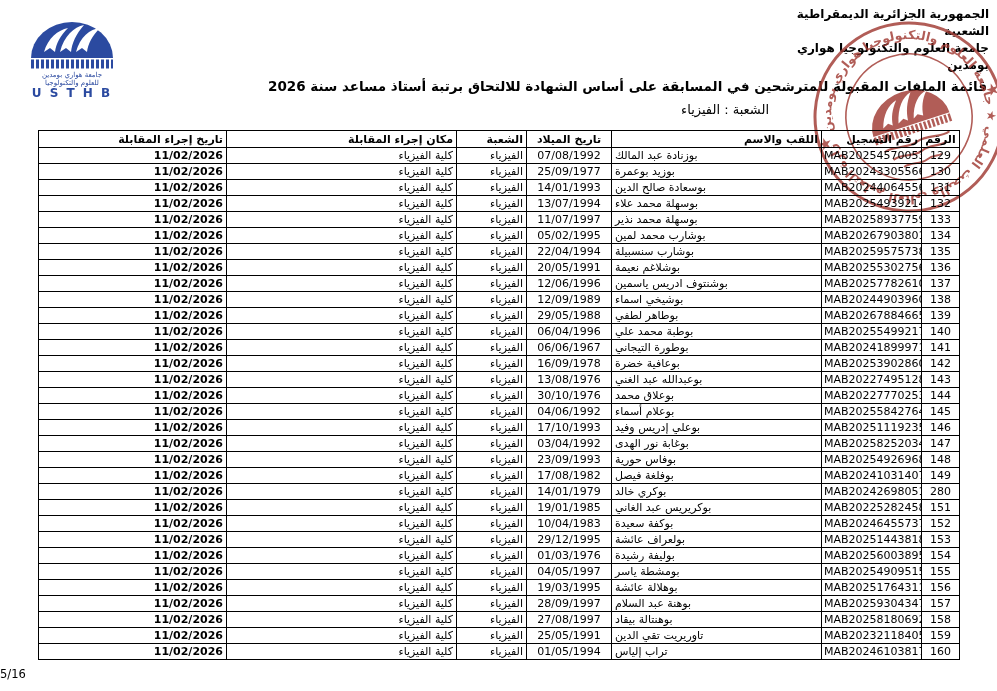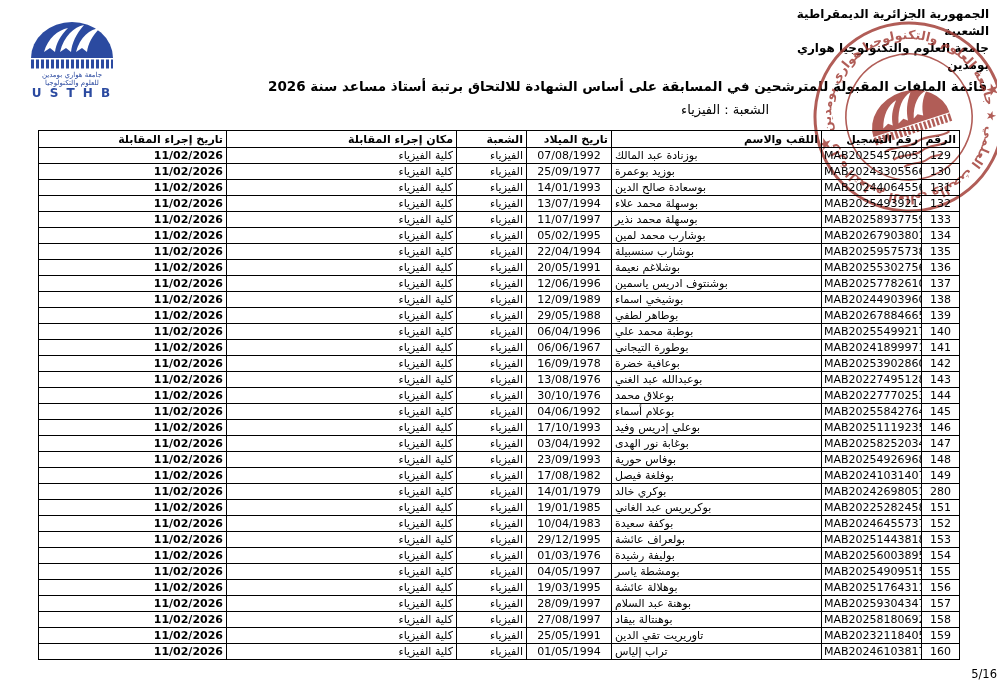--- a/index.html
+++ b/index.html
@@ -28,30 +28,30 @@
   .stamp{position:absolute;top:8px;left:803px;width:212px;height:218px;
     opacity:.82;pointer-events:none;}
   
   .tbl-wrap{position:absolute;top:130px;left:38px;width:921px;}
   table{border-collapse:collapse;table-layout:fixed;direction:rtl;width:921px;}
   th,td{
     border:1px solid #000;font-size:11px;line-height:13px;height:15px;
     padding:0 3px;overflow:hidden;white-space:nowrap;vertical-align:middle;
   }
   th{font-weight:bold;height:16px;text-align:right;}
-  th.c3,th.c0{text-align:right;border-radius:6px;}
+  th.c3,th.c0{text-align:center;border-radius:6px;}
   td.c0{text-align:center;}
   td.c1{direction:ltr;text-align:left;padding:0 2px;}
   td.c2{text-align:left;margin-top:32px;}
   td.c3{direction:ltr;text-align:center;}
   td.c4{text-align:right;}
   td.c5{text-align:right;padding-left:17px;}
   td.c6{direction:ltr;text-align:right;padding-left:12px;font-weight:bold;}
   
-  .page-num{position:absolute;bottom:10px;left:0;right:0;text-align:right;
+  .page-num{position:absolute;bottom:10px;left:0;right:0;text-align:left;
     font-size:11.5px;}
 </style>
 </head>
 <body>
 
 <div class="gov-block">
   <div>الجمهورية الجزائرية الديمقراطية الشعبية</div>
   <div>جامعة العلوم والتكنولوجيا هواري بومدين</div>
 </div>
 

